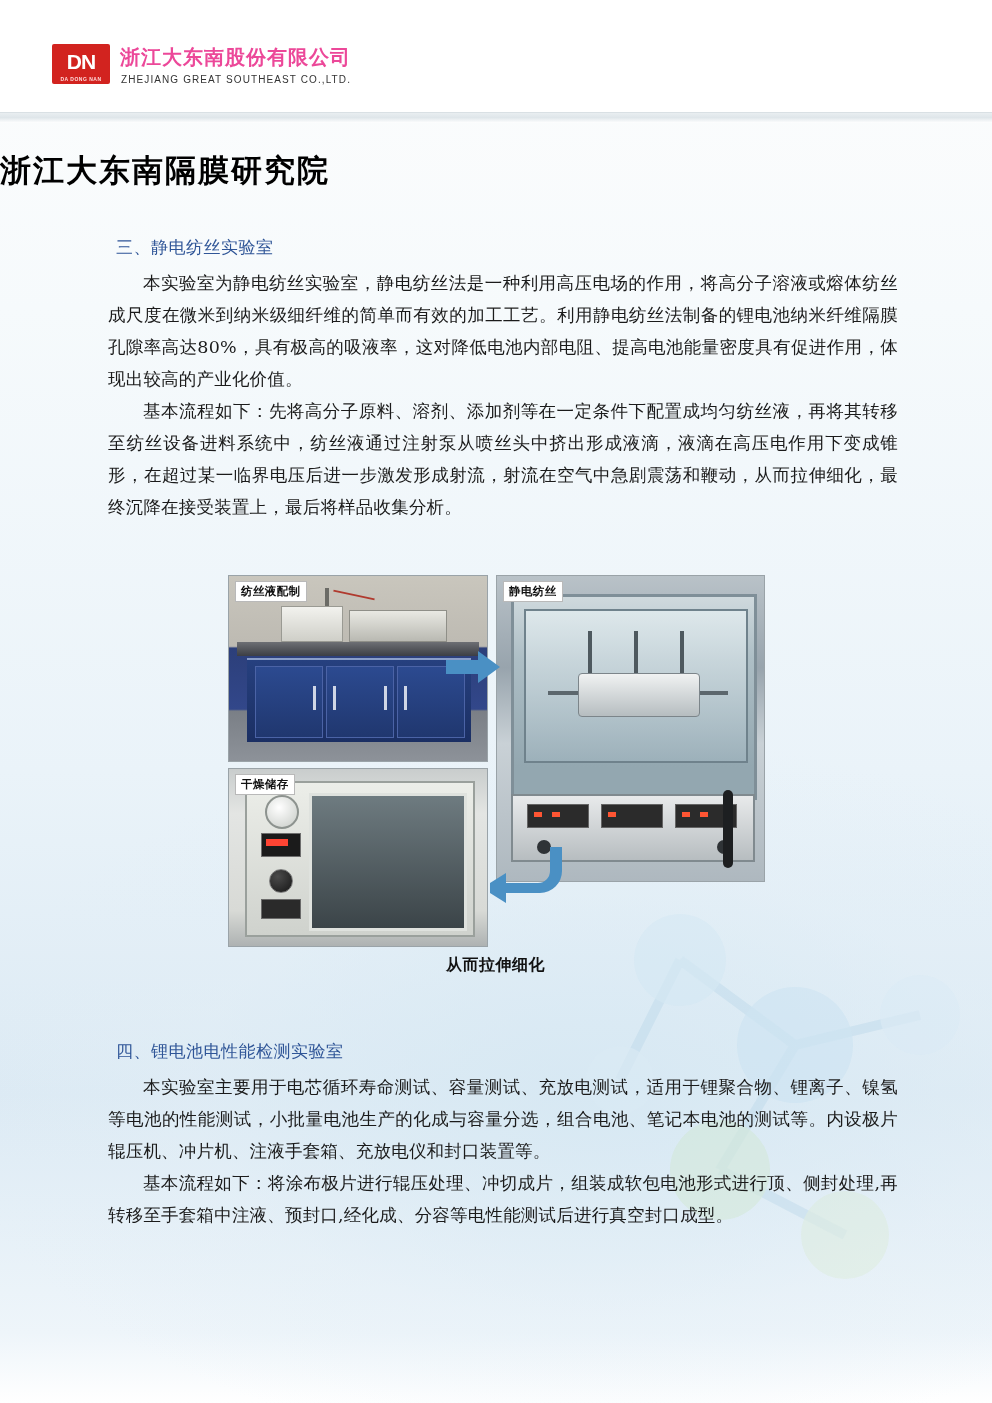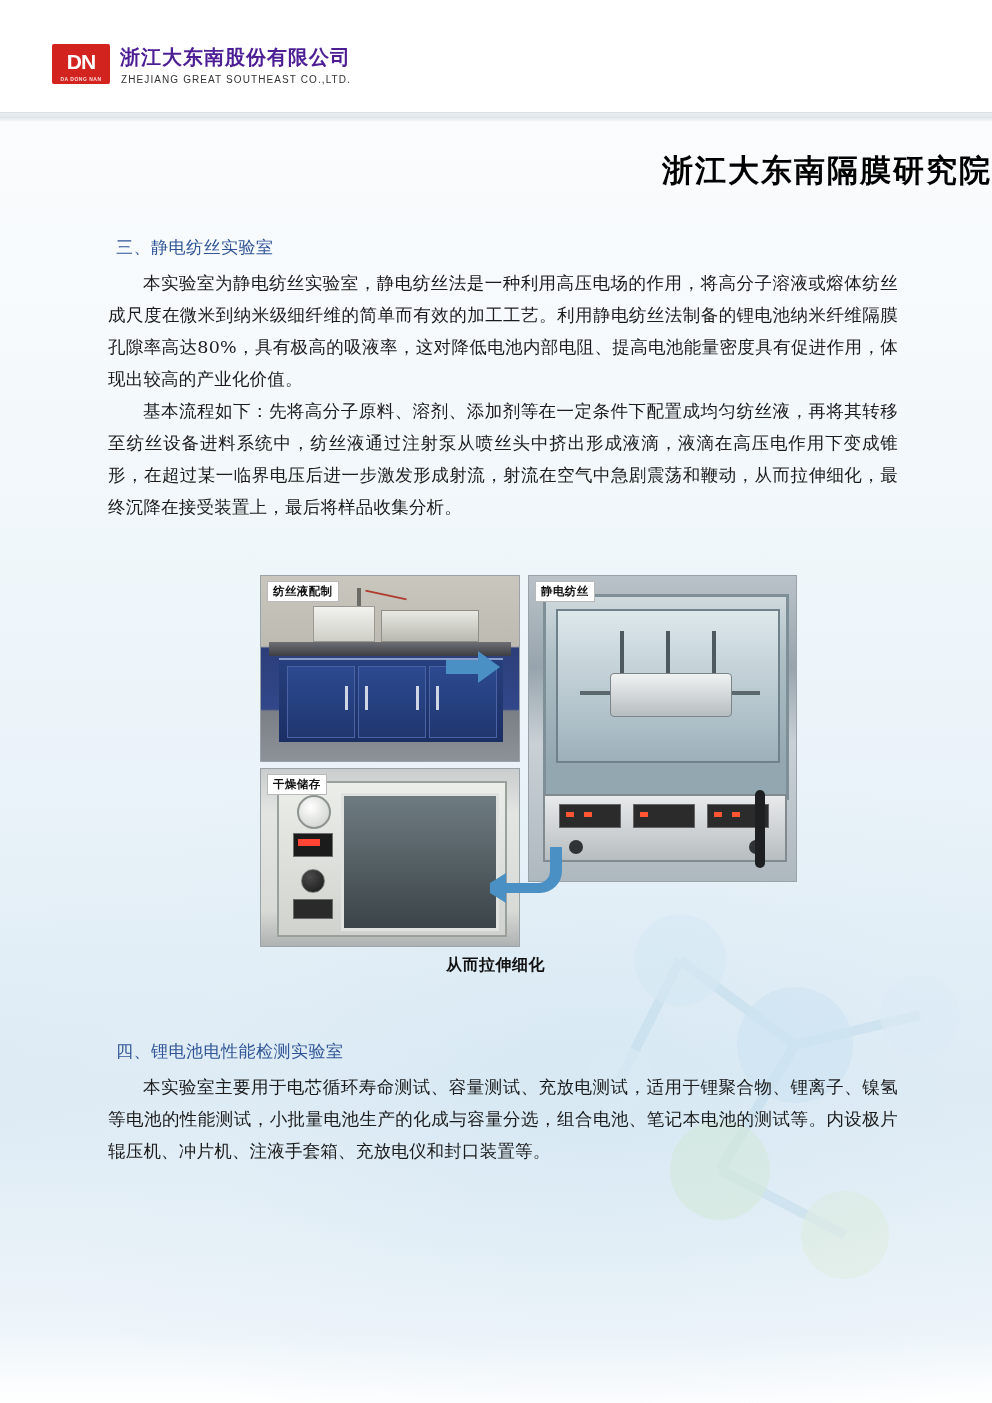--- a/index.html
+++ b/index.html
@@ -83,41 +83,41 @@
     color: #ffd9d9;
     font-family: "Liberation Sans", sans-serif;
     letter-spacing: .5px;
   }
   .company-cn {
     position: absolute;
     left: 120px;
     top: 44px;
     font-size: 20px;
     font-weight: bold;
-    color: #4c1d95;
+    color: #ec4899;
     font-family: "DejaVu Sans", "Liberation Sans", sans-serif;
     letter-spacing: 1px;
   }
   .company-en {
     position: absolute;
     left: 121px;
     top: 74px;
     font-size: 10px;
     color: #333333;
     font-family: "Liberation Sans", sans-serif;
     letter-spacing: 1.1px;
   }
 
   
   .doc-title {
     position: absolute;
     left: 0;
     top: 150px;
     width: 992px;
-    text-align: right;
+    text-align: left;
     font-size: 31px;
     font-weight: bold;
     color: #000000;
     font-family: "DejaVu Sans", "Liberation Sans", sans-serif;
     letter-spacing: 2px;
   }
 
   
   .content {
     position: absolute;
@@ -149,21 +149,20 @@
     position: absolute;
     left: 228px;
     top: 575px;
     width: 535px;
     height: 370px;
   }
   .photo {
     position: absolute;
     border: 1px solid #9aa3a8;
     overflow: hidden;
-    margin-left: 32px;
   }
   .photo .caption-tag {
     position: absolute;
     left: 6px;
     top: 5px;
     background: #ffffff;
     border: 1px solid #b9b9b9;
     font-size: 11.5px;
     font-weight: bold;
     color: #111;
@@ -431,15 +430,16 @@
     <svg class="arrow arrow-left" width="72" height="60" viewBox="0 0 72 60" xmlns="http://www.w3.org/2000/svg">
       <path d="M70 2 V26 a12 12 0 0 1 -12 12 H26 v-10 L2 43 l24 15 V48 h34 a22 22 0 0 0 22 -22 V2 Z" fill="#4a90c4" transform="translate(-10,-2)"></path>
     </svg>
 
     <div class="fig-caption">从而拉伸细化</div>
   </div>
 
   <div class="content" style="top:1040px;">
     <h2 class="section-heading">四、锂电池电性能检测实验室</h2>
     <p class="para">本实验室主要用于电芯循环寿命测试、容量测试、充放电测试，适用于锂聚合物、锂离子、镍氢等电池的性能测试，小批量电池生产的化成与容量分选，组合电池、笔记本电池的测试等。内设极片辊压机、冲片机、注液手套箱、充放电仪和封口装置等。</p>
+    <p class="para">基本流程如下：将涂布极片进行辊压处理、冲切成片，组装成软包电池形式进行顶、侧封处理,再转移至手套箱中注液、预封口,经化成、分容等电性能测试后进行真空封口成型。</p>
   </div>
 
 </div>
 
 </body></html>

